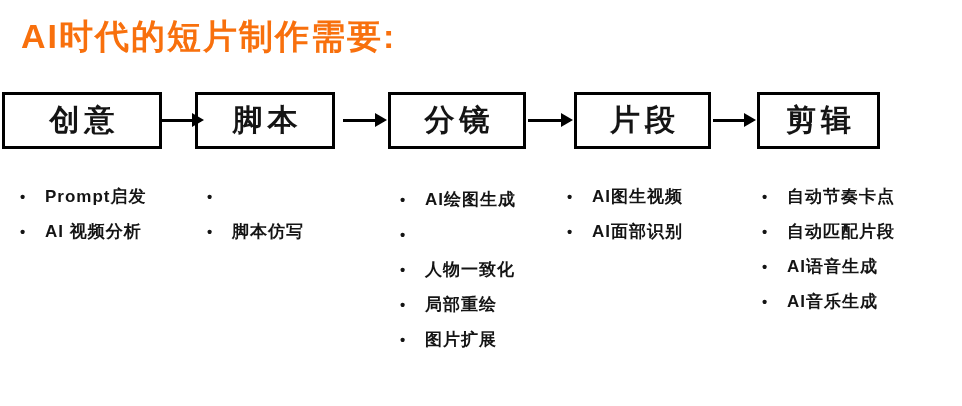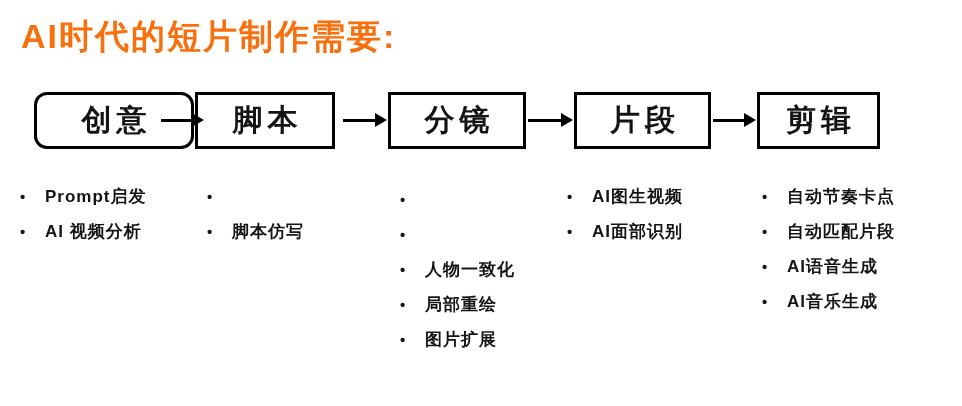--- a/index.html
+++ b/index.html
@@ -24,21 +24,21 @@
     top: 92px; height: 57px;
     box-sizing: border-box;
     border: 3px solid var(--line, #000);
     background: #ffffff;
     display: flex; align-items: center; justify-content: center;
     font-size: 30px; font-weight: bold;
     letter-spacing: 5px;
     color: var(--text, #111);
     text-indent: 5px; 
   }
-  #stage-1 { left: 34px;  width: 160px; border-radius: 13px; }
+  #stage-1 { left: 2px;  width: 160px; }
   #stage-2 { left: 195px; width: 140px; }
   #stage-3 { left: 388px; width: 138px; }
   #stage-4 { left: 574px; width: 137px; }
   #stage-5 { left: 757px; width: 123px; }
 
   .arrow {
     position: absolute;
     top: 119px; height: 3px;
     background: var(--line, #000);
   }
@@ -112,20 +112,21 @@
       <span class="dot">•</span>
     </div>
     <div class="li">
       <span class="dot">•</span>
       <span class="txt">脚本仿写</span>
     </div>
   </div>
 <div class="col" id="col-3">
     <div class="li">
       <span class="dot">•</span>
+      <span class="txt">AI绘图生成</span>
     </div>
     <div class="li">
       <span class="dot">•</span>
     </div>
     <div class="li">
       <span class="dot">•</span>
       <span class="txt">人物一致化</span>
     </div>
     <div class="li">
       <span class="dot">•</span>

